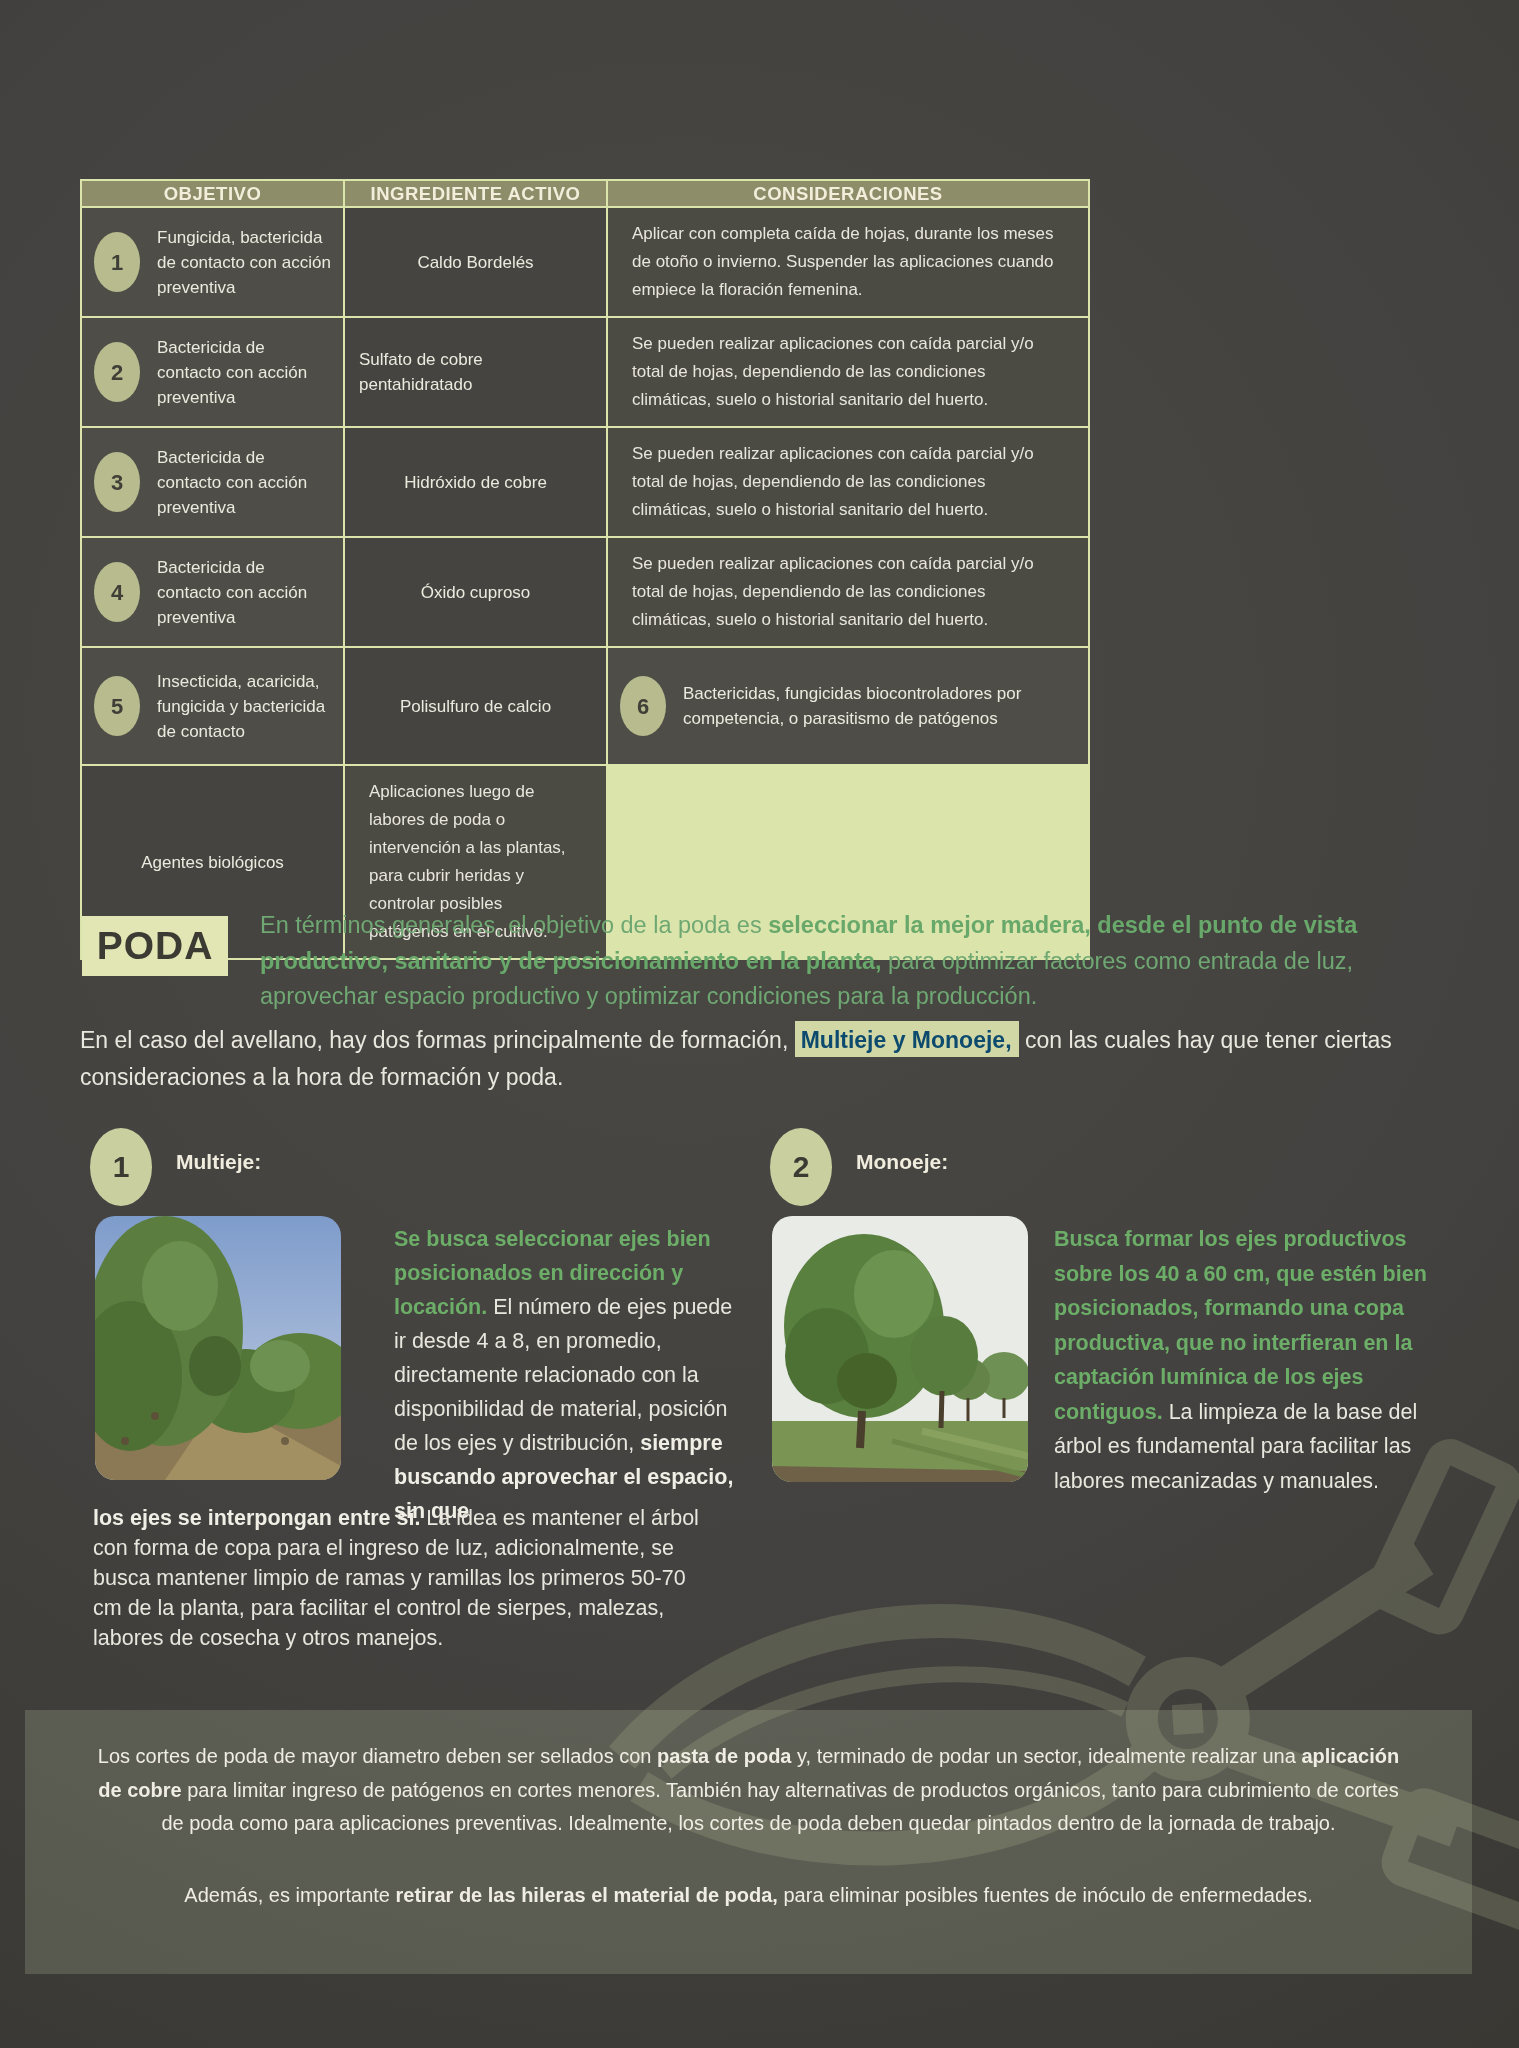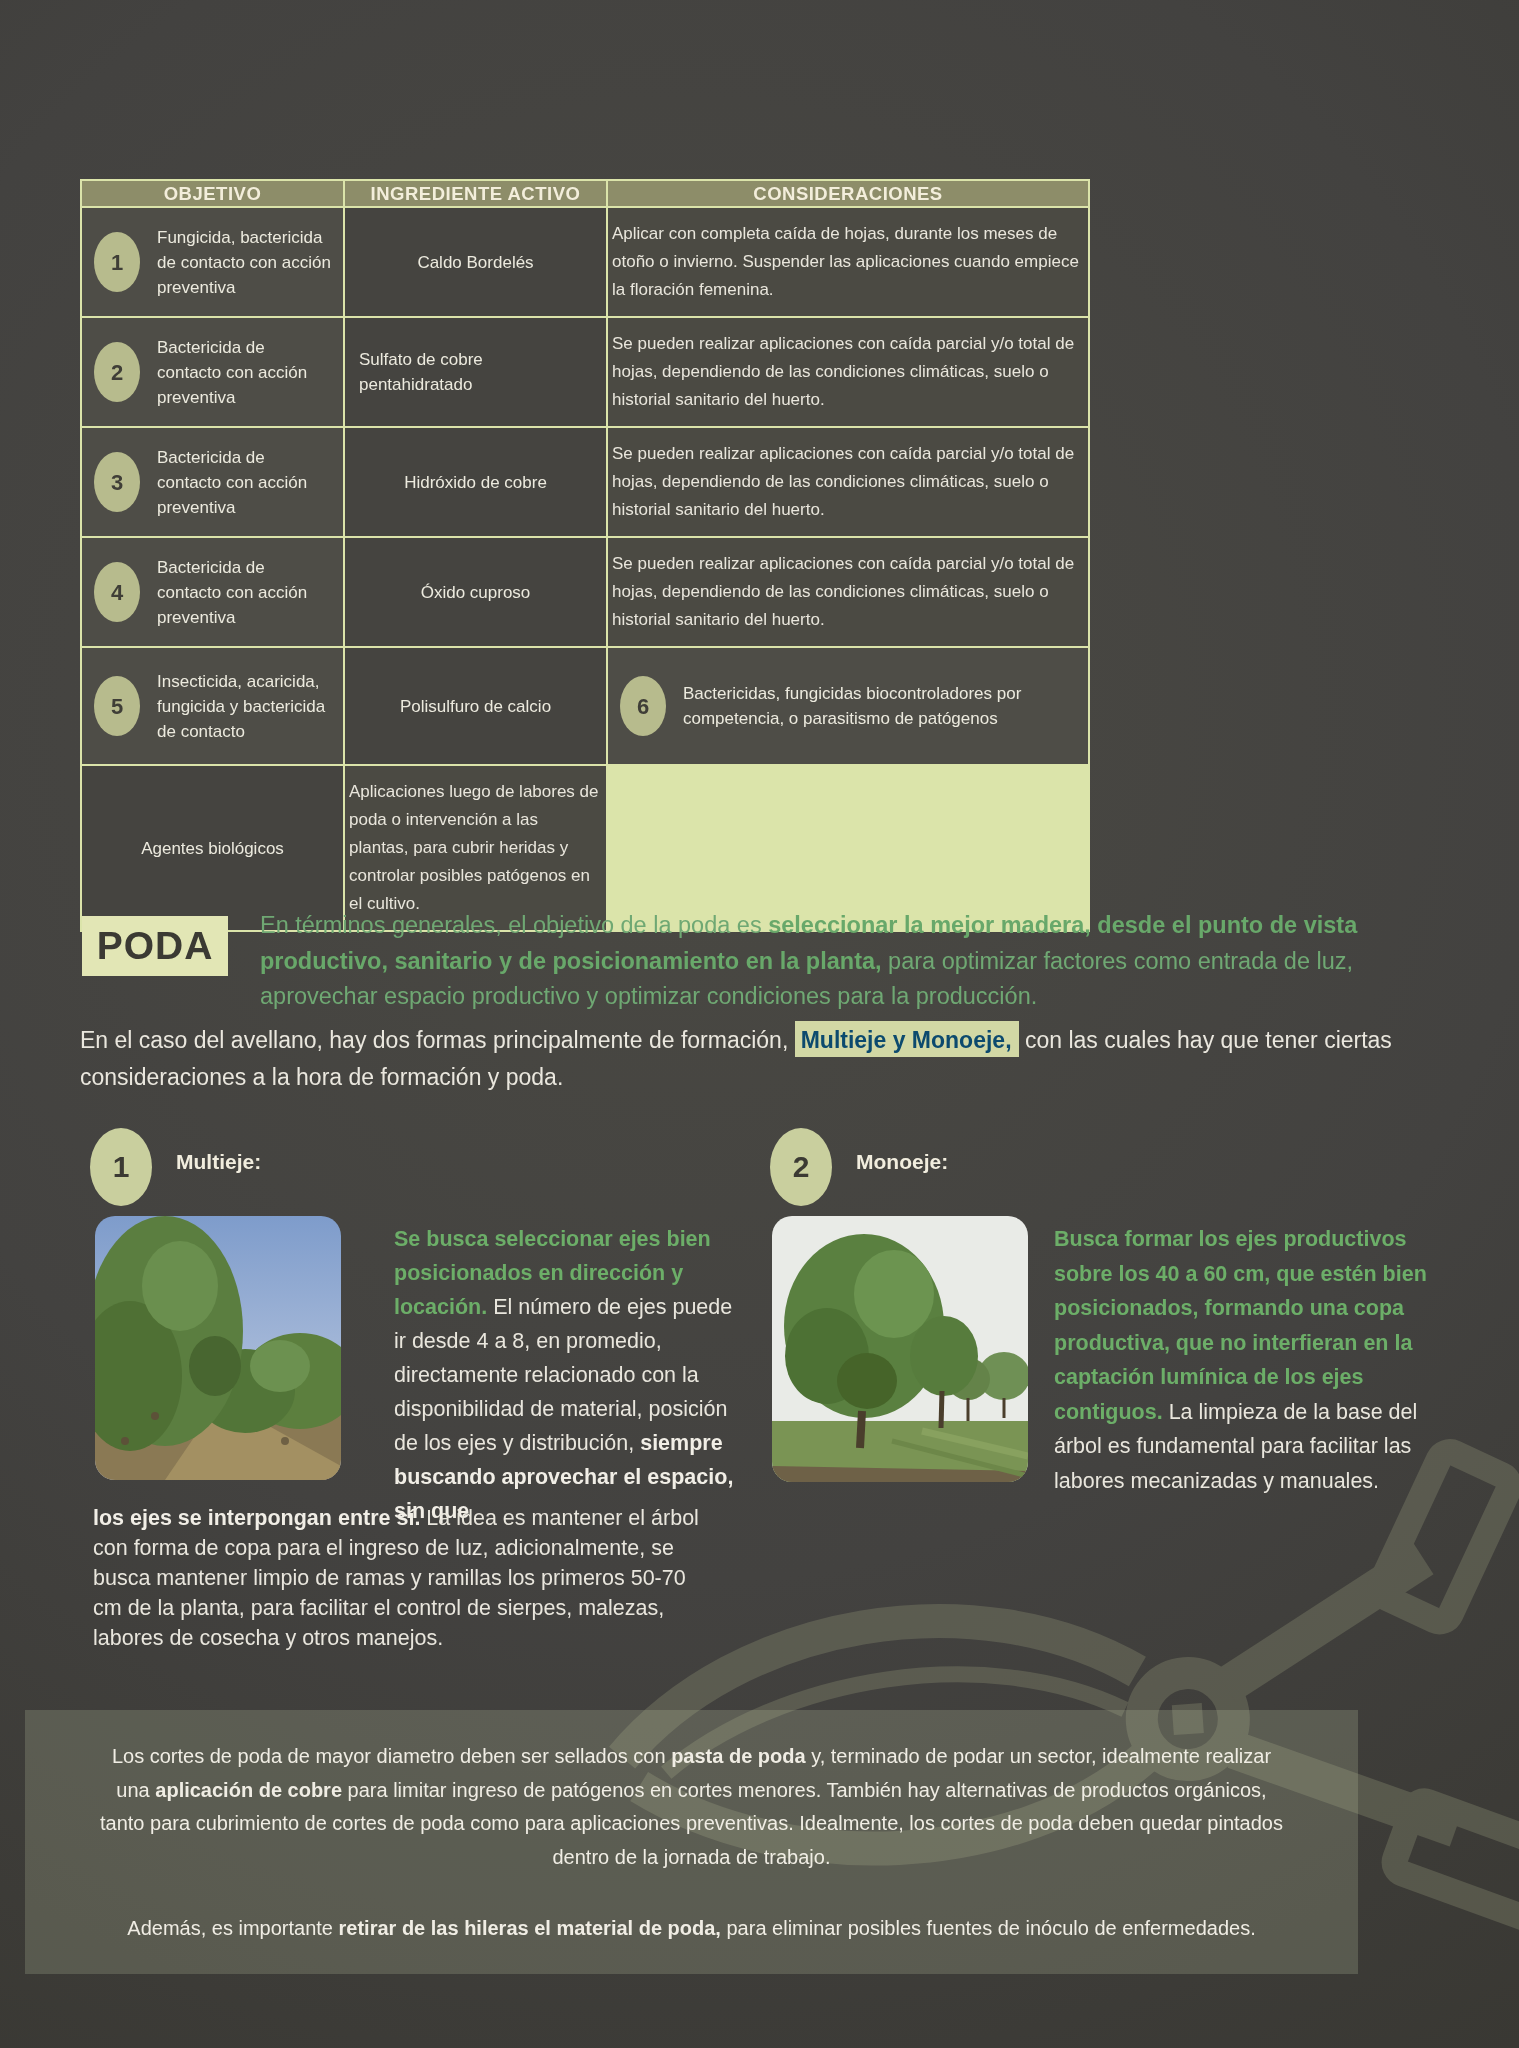--- a/index.html
+++ b/index.html
@@ -22,21 +22,21 @@
     position:absolute;left:80px;top:179px;width:1010px;
     display:grid;grid-template-columns:261px 261px 1fr;
     background:#dbe4aa;gap:2px;padding:2px;
   }
   .th{background:#8d8d69;color:#f3eedb;font-weight:bold;font-size:18.5px;letter-spacing:.5px;
       height:25px;display:flex;align-items:center;justify-content:center}
   .c-obj{background:#4e4d47;display:flex;align-items:center;padding:10px 10px 10px 12px;
          font-size:17px;line-height:25px;color:#eceade}
   .c-ing{background:#454440;display:flex;align-items:center;justify-content:center;
          padding:10px 14px;font-size:17px;line-height:25px;color:#eceade}
-  .c-con{background:#4b4a43;display:flex;align-items:center;padding:12px 4px;
+  .c-con{background:#4b4a43;display:flex;align-items:center;padding:12px 24px;
          font-size:17px;line-height:28px;color:#e9e6dc}
   .num-oval{flex:0 0 46px;width:46px;height:60px;border-radius:50%;background:#b7bb8d;color:#3f3e37;
             font-weight:bold;font-size:22px;display:flex;align-items:center;justify-content:center;margin-right:17px}
   .mh1{min-height:100px}.mh2{min-height:104px}.mh3{min-height:104px}
   .mh4{min-height:93px}.mh5{min-height:97px}.mh6{min-height:116px}
   
   .poda-label{position:absolute;left:82px;top:916px;width:146px;height:60px;background:#e2e6b5;
               color:#3b3a33;font-weight:800;font-size:39px;letter-spacing:1px;
               display:flex;align-items:center;justify-content:center}
   .poda-p{position:absolute;left:260px;top:908px;width:1190px;font-size:23.5px;line-height:35.5px;color:#6fa873}
@@ -56,21 +56,21 @@
   .photo svg{display:block;width:100%;height:100%}
   .side-text{position:absolute;font-size:21.5px;line-height:34px;color:#e9e6dd}
   .st1{left:394px;top:1222px;width:354px}
   .st2{left:1054px;top:1222px;width:402px;line-height:34.5px}
   .gb{color:#6cae68;font-weight:bold}
   .wb{color:#f1eee6;font-weight:bold}
   .cont-p{position:absolute;left:93px;top:1503px;width:618px;font-size:21.5px;line-height:30px;color:#e9e6dd}
   
   .watermark{position:absolute;left:585px;top:1432px;width:950px;height:560px;opacity:.38;z-index:1}
   
-  .panel{position:absolute;left:25px;top:1710px;width:1333px;height:264px;
+  .panel{position:absolute;left:25px;top:1710px;width:1447px;height:264px;
          background:rgba(186,192,158,.24);z-index:2}
   .panel p{text-align:center;color:#f0ede4;font-size:20px;line-height:33.5px}
   .panel .fp1{padding:30px 70px 0}
   .panel .fp2{margin-top:38px;padding:0 70px}
 </style>
 </head>
 <body>
 
 <div class="page">
 

